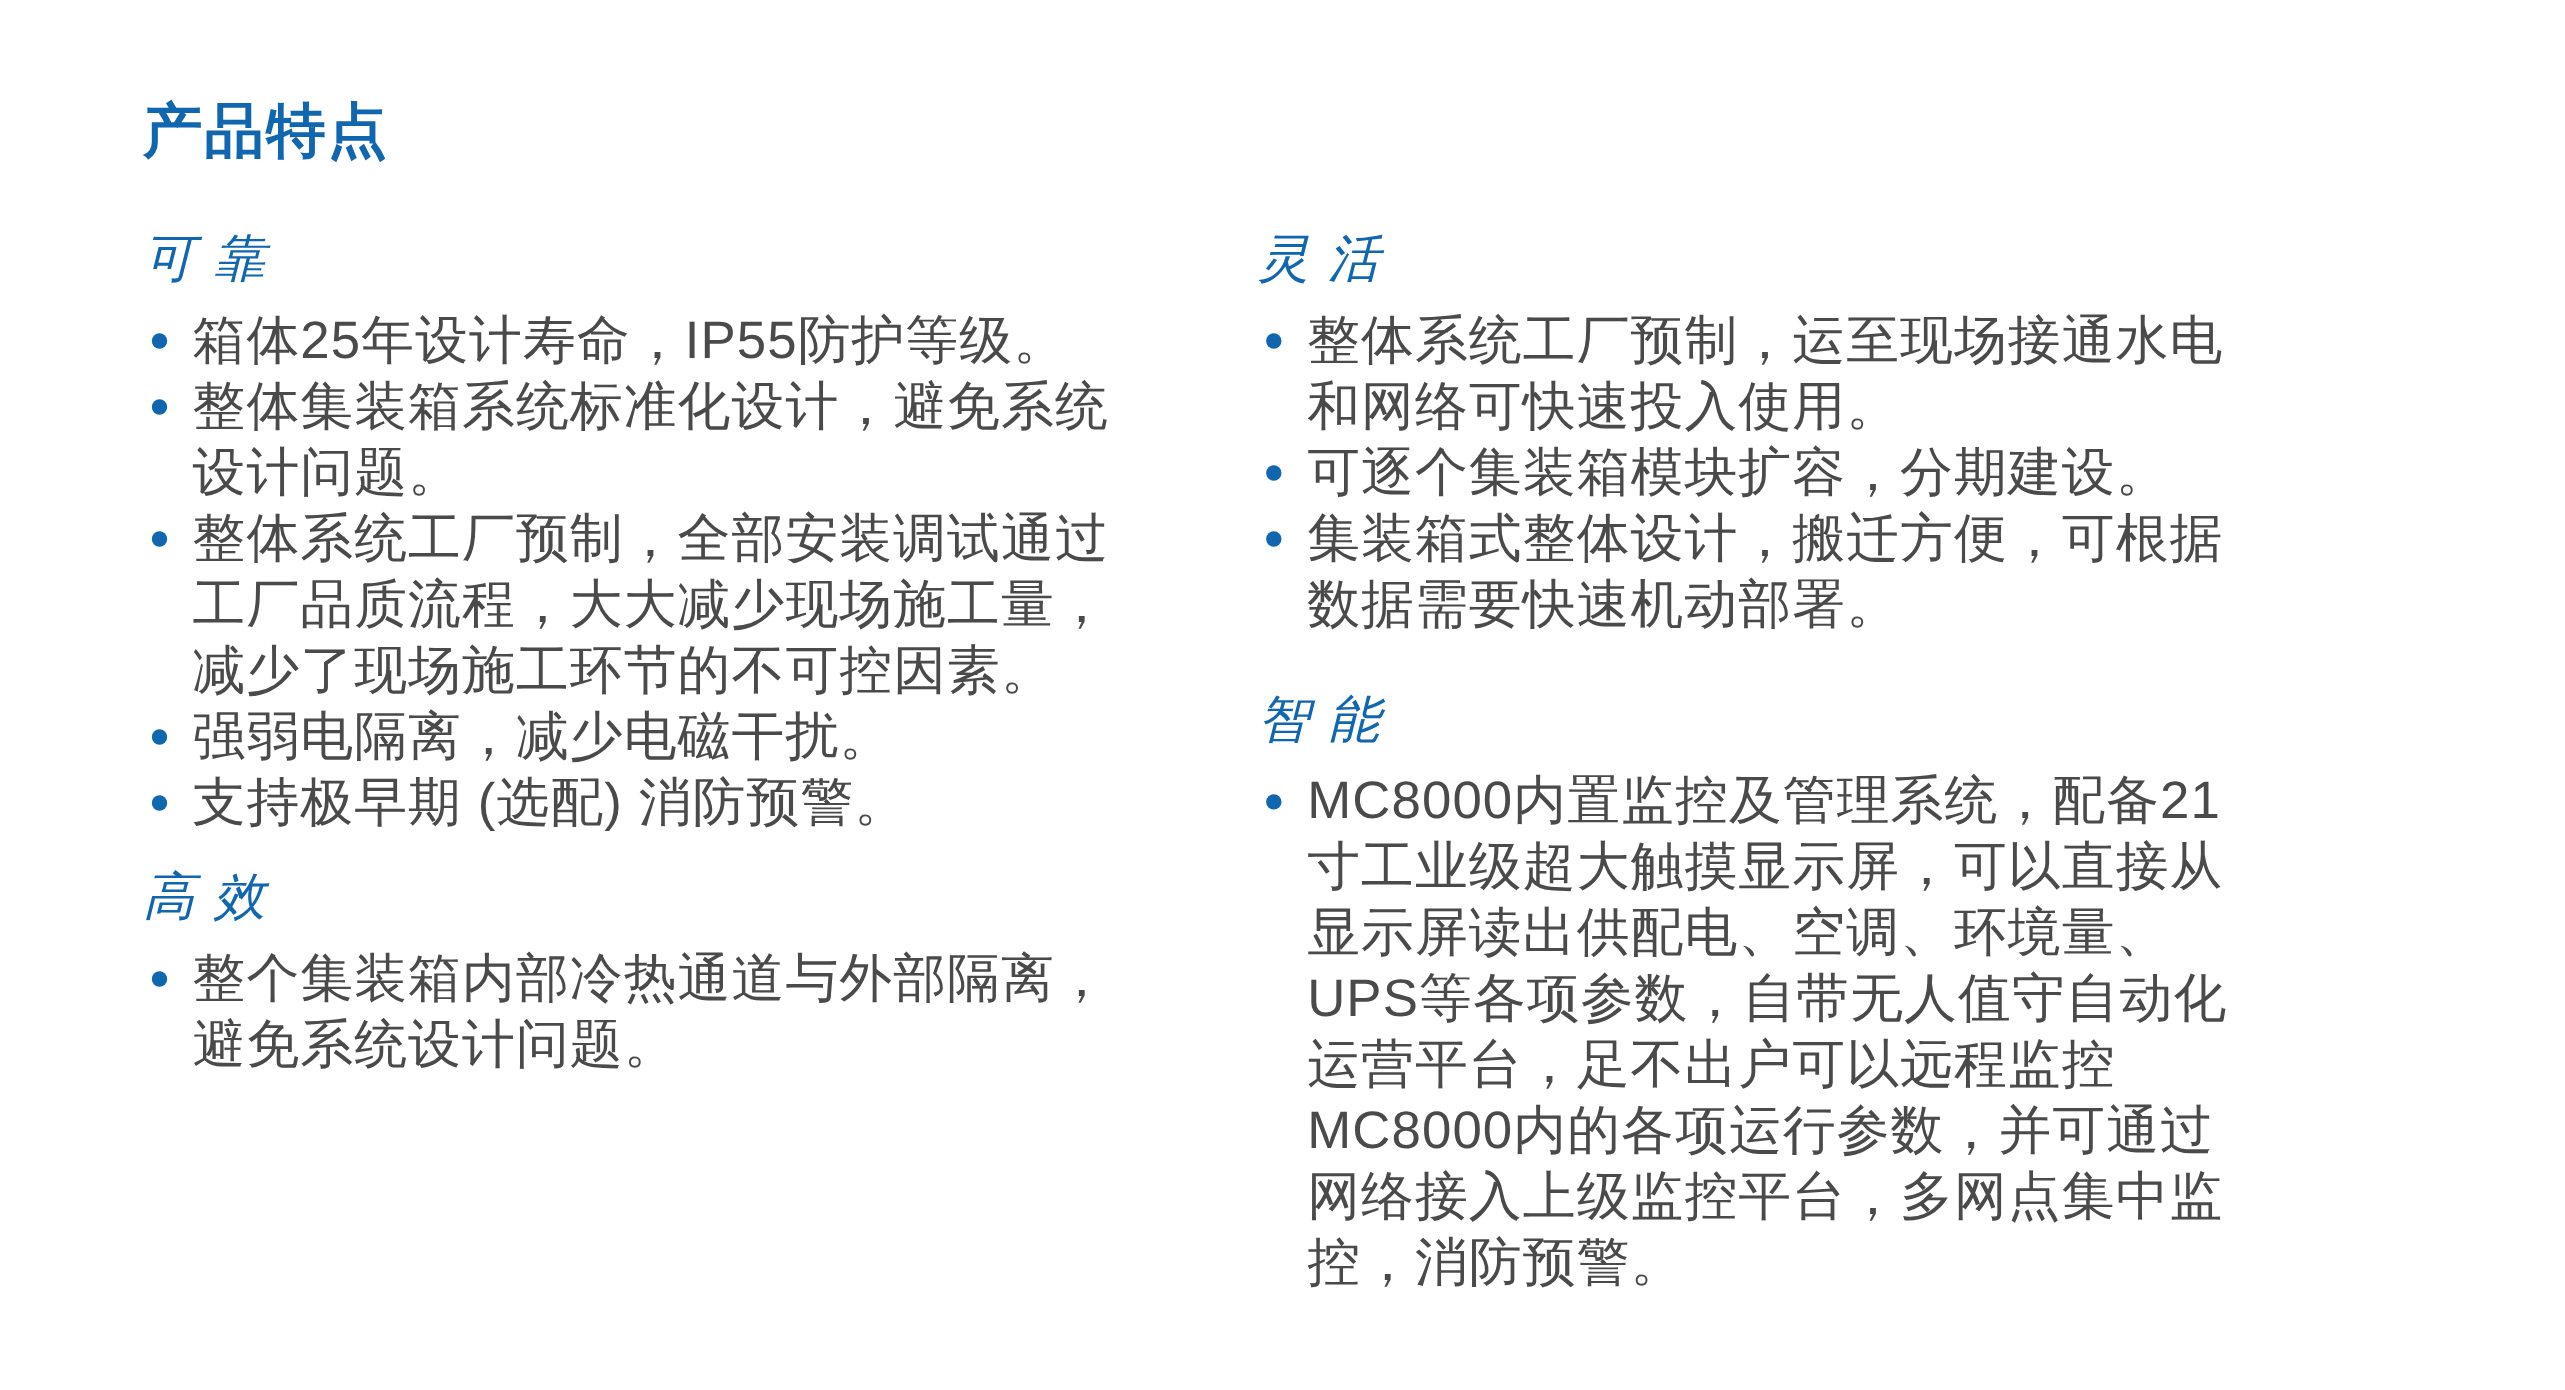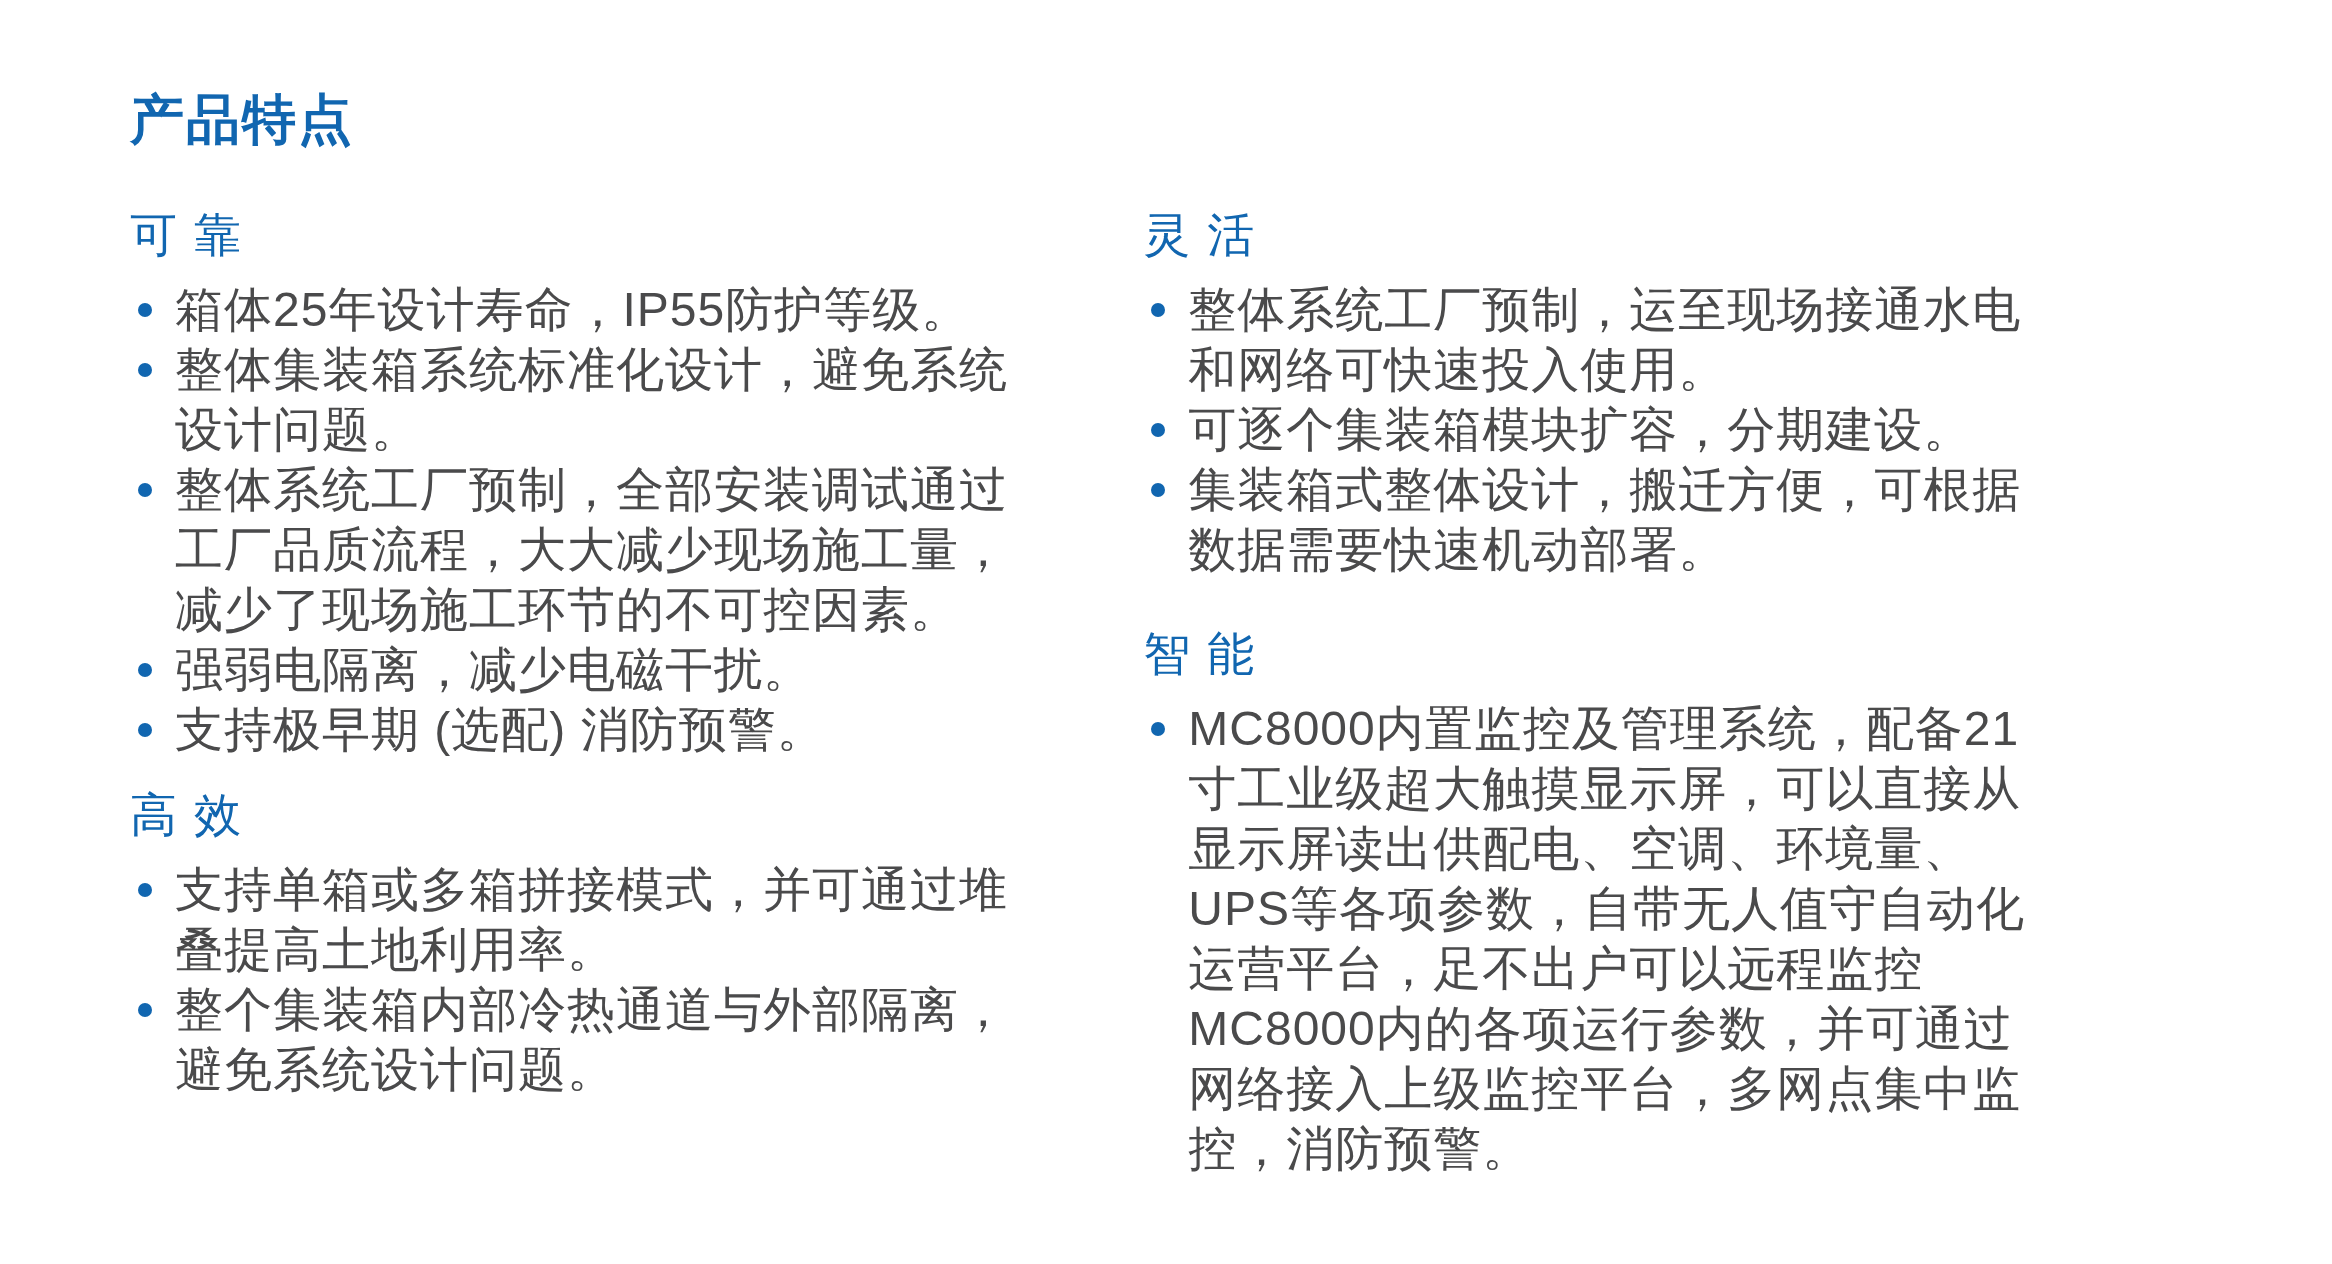--- a/index.html
+++ b/index.html
@@ -39,20 +39,21 @@
   }
   .col-left  { width: 1020px; }
   .col-right { width: 995px;  }
   .section-heading {
     margin: 0 0 18px 0;
     font-size: 47px;
     line-height: 1.15;
     font-weight: 400;
     color: var(--accent);
     letter-spacing: 2px;
+    font-style: italic;
   }
   .bullet-list {
     list-style: none;
     margin: 0;
     padding: 0;
   }
   .bullet-item {
     position: relative;
     padding-left: 45px;
     font-size: 48px;
@@ -107,24 +108,20 @@
             <span class="bullet-text">支持极早期 (选配) 消防预警。</span>
           </li>
         </ul>
       </section>
 
       <section class="section section-efficient">
         <h2 class="section-heading">高 效</h2>
         <ul class="bullet-list">
           <li class="bullet-item">
             <span class="bullet-dot"></span>
-            <span class="bullet-text">支持单箱或多箱拼接模式，并可通过堆叠提高土地利用率。</span>
-          </li>
-          <li class="bullet-item">
-            <span class="bullet-dot"></span>
             <span class="bullet-text">整个集装箱内部冷热通道与外部隔离，避免系统设计问题。</span>
           </li>
         </ul>
       </section>
 
     </div>
 
     <div class="col-right">
 
       <section class="section section-flexible">

